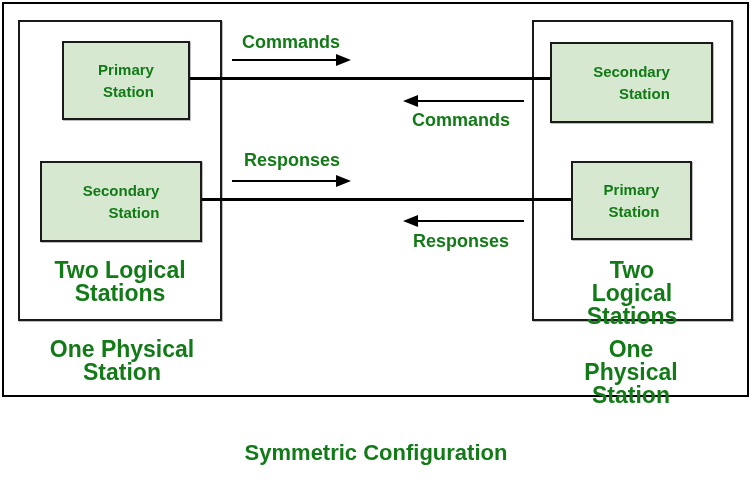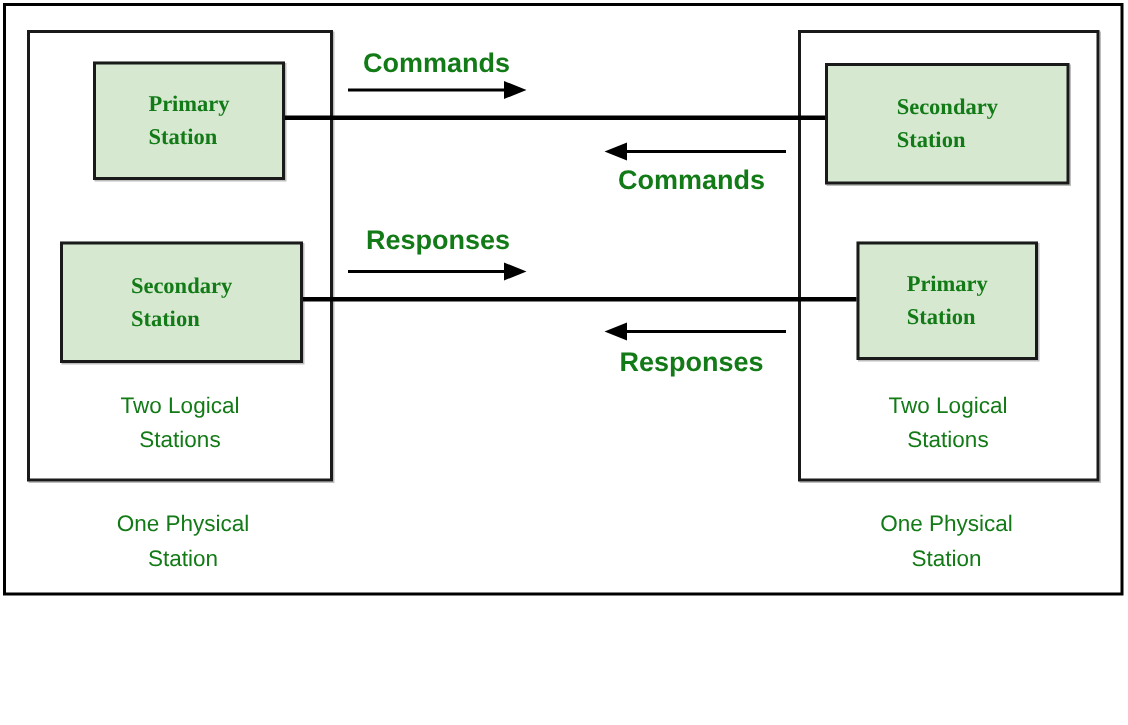--- a/index.html
+++ b/index.html
@@ -33,25 +33,24 @@
     box-shadow:1px 1px 0 #bdbdbd;
   }
   .inner-left{left:18px;top:20px;width:204px;height:301px;}
   .inner-right{left:532px;top:20px;width:201px;height:301px;}
   .station-box{
     position:absolute;
     background:var(--fill);
     border:2px solid var(--border);
     box-shadow:1px 1px 0 #bdbdbd;
     display:flex;align-items:center;justify-content:center;
-    text-align:left;
+    text-align:right;
     color:var(--green);
     font-weight:bold;font-size:15px;line-height:22px;
     white-space:pre-line;
-    font-family:Liberation Serif, serif;
   }
   .st-left-primary{left:62px;top:41px;width:128px;height:79px;}
   .st-left-secondary{left:40px;top:161px;width:162px;height:81px;}
   .st-right-secondary{left:550px;top:42px;width:163px;height:81px;}
   .st-right-primary{left:571px;top:161px;width:121px;height:79px;}
   .hline{
     position:absolute;height:3px;background:var(--line);
   }
   .link-top{left:190px;top:77px;width:360px;}
   .link-bottom{left:202px;top:198px;width:369px;}
@@ -84,21 +83,21 @@
     white-space:nowrap;
   }
   .fl-a{left:291px;top:34px;}
   .fl-b{left:461px;top:112px;}
   .fl-c{left:292px;top:152px;}
   .fl-d{left:461px;top:233px;}
   .caption{
     position:absolute;
     transform:translateX(-50%);
     color:var(--green);
-    font-weight:normal;font-size:15px;line-height:23px;
+    font-weight:bold;font-size:23px;line-height:23px;
     text-align:center;white-space:pre-line;
   }
   .logical-left{left:120px;top:259px;}
   .logical-right{left:632px;top:259px;}
   .physical-left{left:122px;top:338px;}
   .physical-right{left:631px;top:338px;}
   .diagram-title{
     position:absolute;
     left:0;right:0;top:440px;
     text-align:center;
@@ -153,14 +152,15 @@
     <div class="shaft"></div>
     <div class="head"></div>
   </div>
 
   <div class="arrow dir-left arr-d">
     <div class="shaft"></div>
     <div class="head"></div>
   </div>
   <div class="flow-label fl-d">Responses</div>
 
+  <div class="diagram-title">Symmetric Configuration</div>
 
 </div>
 
 </body></html>

